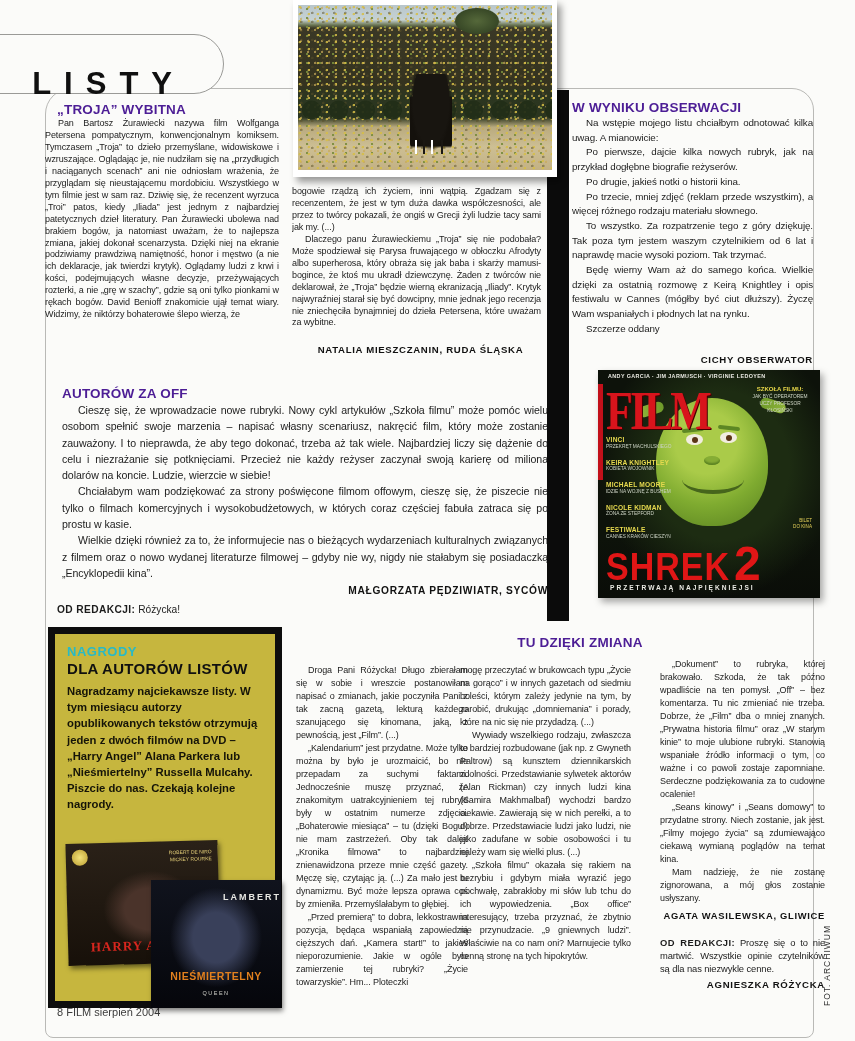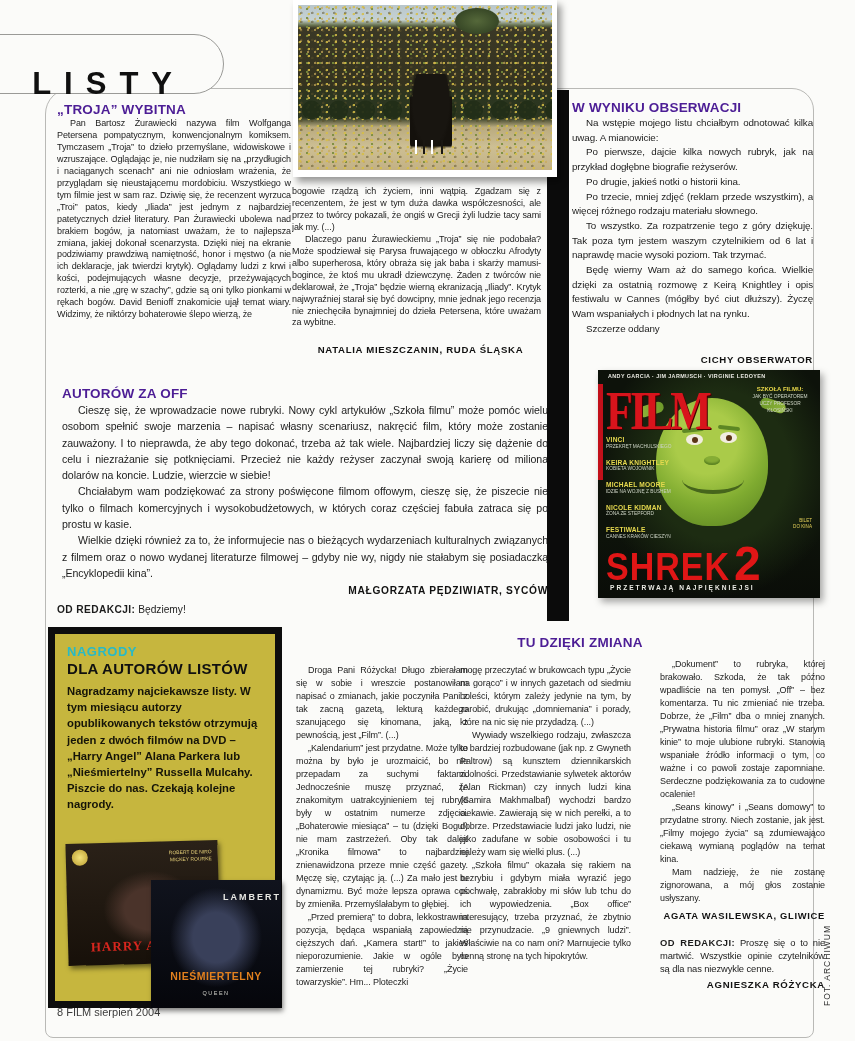--- a/index.html
+++ b/index.html
@@ -73,21 +73,21 @@
     margin:0;font-size:13.5px;font-weight:bold;color:#4c1d95;letter-spacing:.2px;
   }
   .body-col{font-size:9px;line-height:11.95px;text-align:justify;letter-spacing:-.1px;overflow:hidden;}
   .body-col p{margin:0;}
   .body-col p.ind{text-indent:13px;}
   .sig{font-weight:bold;font-size:9.6px;letter-spacing:.7px;color:#111;}
   .sig.center{text-align:center;}
   .sig.right{text-align:right;}
   .ed-label{font-weight:bold;letter-spacing:.4px;}
 
-  .col-a{left:57px;top:118px;width:234px;height:255px;}
+  .col-a{left:45px;top:118px;width:234px;height:255px;}
   .t-title{left:57px;top:102px;}
   .col-b{left:292px;top:186px;width:249px;height:152px;}
   .sig-troja{left:296px;top:344px;width:249px;}
 
   .o-title{left:572px;top:100px;}
   .col-o{left:572px;top:116px;width:241px;height:232px;font-size:9.8px;line-height:14.7px;}
   .col-o p.ind{text-indent:14px;}
   .sig-o{left:572px;top:354px;width:241px;}
 
   .off-title{left:62px;top:386px;}
@@ -230,21 +230,21 @@
 
 <h2 class="abs red off-title">AUTORÓW ZA OFF</h2>
 <div class="abs body-col col-off">
   <p class="ind">Cieszę się, że wprowadzacie nowe rubryki. Nowy cykl artykułów „Szkoła filmu” może pomóc wielu osobom spełnić swoje marzenia – napisać własny scenariusz, nakręcić film, który może zostanie zauważony. I to nieprawda, że aby tego dokonać, trzeba aż tak wiele. Najbardziej liczy się dążenie do celu i niezrażanie się potknięciami. Przecież nie każdy reżyser zaczynał swoją karierę od miliona dolarów na koncie. Ludzie, wierzcie w siebie!</p>
   <p class="ind">Chciałabym wam podziękować za strony poświęcone filmom offowym, cieszę się, że piszecie nie tylko o filmach komercyjnych i wysokobudżetowych, w których coraz częściej fabuła zatraca się po prostu w kasie.</p>
   <p class="ind">Wielkie dzięki również za to, że informujecie nas o bieżących wydarzeniach kulturalnych związanych z filmem oraz o nowo wydanej literaturze filmowej – gdyby nie wy, nigdy nie stałabym się posiadaczką „Encyklopedii kina”.</p>
   <p class="ind">Jestem też zadowolona z dołączonej do ostatniego numeru płyty – dobrze, iż nie był to żaden hit kinowy, który teraz można kupić w każdym brukowcu, i że nie podwyższyliście ceny, tak jak robią to inne gazety – chwała Wam za to. Zaskakujcie nas coraz częściej takimi dodatkami!!!</p>
 </div>
 <div class="abs sig right sig-off">MAŁGORZATA PĘDZIWIATR, SYCÓW</div>
 <div class="abs ed-off">
-  <span class="ed-label">OD REDAKCJI:</span><span> Będziemy!</span>
+  <span class="ed-label">OD REDAKCJI:</span><span> Różycka!</span>
 </div>
 
 <div class="abs awards">
   <p class="aw-t1">NAGRODY</p>
   <p class="aw-t2">DLA AUTORÓW LISTÓW</p>
   <p class="aw-body">Nagradzamy najciekawsze listy. W tym miesiącu autorzy opublikowanych tekstów otrzymują jeden z dwóch filmów na DVD – „Harry Angel” Alana Parkera lub „Nieśmiertelny” Russella Mulcahy. Piszcie do nas. Czekają kolejne nagrody.</p>
   <div class="poster poster1">
     <div class="plogo"></div>
     <div class="ptop">
       <div>ROBERT DE NIRO</div>

